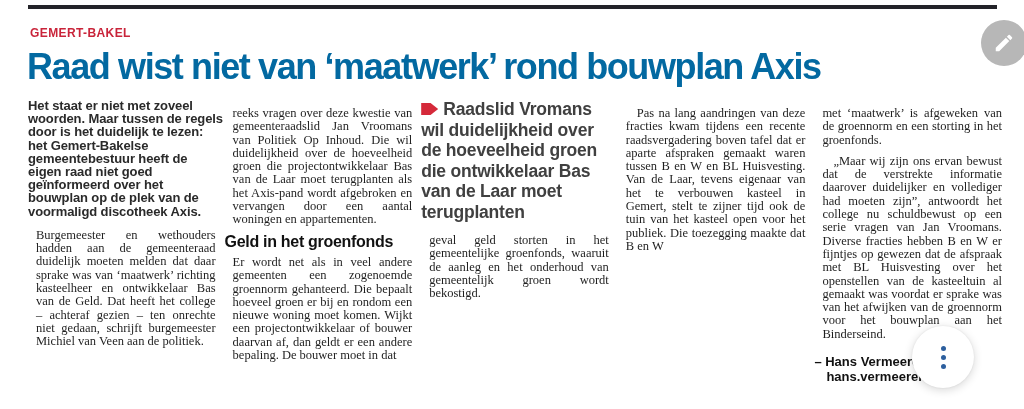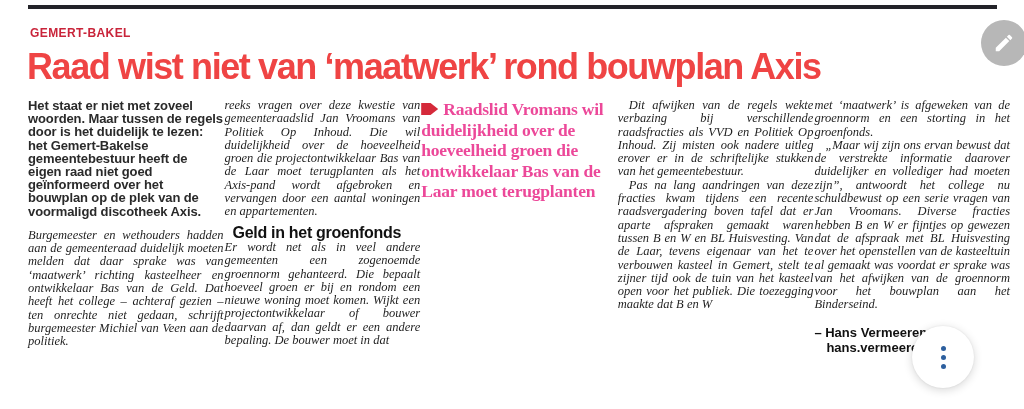--- a/index.html
+++ b/index.html
@@ -8,50 +8,50 @@
     position:relative; background:#ffffff; overflow:hidden;
     font-family:"Liberation Sans", sans-serif; color:#1c1c1c;
   }
   .top-bar { position:absolute; left:28px; top:5px; width:969px; height:4px; background:#232329; }
   .kicker {
     position:absolute; left:30px; top:26px;
     font-size:12px; font-weight:bold; letter-spacing:.4px; color:#c9243a;text-align:right;
   }
   .headline {
     position:absolute; left:27px; top:46px; width:900px;
-    font-size:36px; font-weight:800; letter-spacing:-1.4px; color:#ef4444;
+    font-size:36px; font-weight:800; letter-spacing:-1.4px; color:#0369a1;
     white-space:nowrap;
   }
   .edit-fab {
     position:absolute; left:981px; top:20px; width:46px; height:46px;
     border-radius:50%; background:#b7b7b7; border:none; cursor:pointer;
     display:flex; align-items:center; justify-content:center;
   }
   .edit-fab svg { width:22px; height:22px; }
   .columns {
     position:absolute; left:28px; top:99px; width:982px;
     display:grid; grid-template-columns:repeat(5, 1fr); column-gap:1px;
   }
   .col { font-family:"Liberation Serif", serif; font-size:12.5px; line-height:13.3px;
          text-align:justify; color:#1e1e1e; hyphens:auto; -webkit-hyphens:auto; }
   .intro {
     font-family:"Liberation Sans", sans-serif; font-weight:bold;
     font-size:13px; line-height:13.2px; letter-spacing:-.1px; color:#2a2a2a;
     text-align:left; margin-bottom:11px;
   }
-  .para { margin:0;font-style:italic; }
+  .para { margin:8px; }
   .para.indent { text-indent:11px; }
   .subhead {
     font-family:"Liberation Sans", sans-serif; font-weight:800;
     font-size:16px; letter-spacing:-.3px; color:#111;
-    margin:7px 0 2px 8px; text-align:left;
+    margin:7px 0 2px 0; text-align:left;
   }
   .pullquote {
-    font-family:Liberation Serif, serif; font-weight:800;
-    font-size:17.5px; line-height:20.5px; letter-spacing:-.2px; color:#ec4899;
+    font-family:Liberation Sans, sans-serif; font-weight:800;
+    font-size:17.5px; line-height:20.5px; letter-spacing:-.2px; color:#404040;
     text-align:left; margin-bottom:12px;
   }
   .flag {
     display:inline-block; width:17px; height:12px; margin-right:5px;
     background:#d5293a;
     clip-path:polygon(0 0, 55% 0, 100% 50%, 55% 100%, 0 100%);
   }
   .byline {
     font-family:"Liberation Sans", sans-serif; font-weight:bold;
     font-size:13px; line-height:15px; color:#111; text-align:left; margin-top:13px;
@@ -90,24 +90,24 @@
   </div>
 
   <div class="col">
     <p class="para">reeks vragen over deze kwestie van gemeenteraadslid Jan Vroomans van Politiek Op Inhoud. Die wil duidelijkheid over de hoeveelheid groen die projectontwikkelaar Bas van de Laar moet terugplanten als het Axis-pand wordt afgebroken en vervangen door een aantal woningen en appartementen.</p>
     <h2 class="subhead">Geld in het groenfonds</h2>
     <p class="para">Er wordt net als in veel andere gemeenten een zogenoemde groennorm gehanteerd. Die bepaalt hoeveel groen er bij en rondom een nieuwe woning moet komen. Wijkt een projectontwikkelaar of bouwer daarvan af, dan geldt er een andere bepaling. De bouwer moet in dat</p>
   </div>
 
   <div class="col">
     <div class="pullquote"><span class="flag"></span><span>Raadslid Vromans wil duidelijkheid over de hoeveelheid groen die ontwikkelaar Bas van de Laar moet terugplanten</span></div>
+    <p class="para">geval geld storten in het gemeentelijke groenfonds, waaruit de aanleg en het onderhoud van gemeentelijk groen wordt bekostigd.</p>
   </div>
 
   <div class="col">
-    <p class="para indent">Dit afwijken van de regels wekte verbazing bij verschillende raadsfracties als VVD en Politiek Op Inhoud. Zij misten ook nadere uitleg erover er in de schriftelijke stukken van het gemeentebestuur.</p>
     <p class="para indent">Pas na lang aandringen van deze fracties kwam tijdens een recente raadsvergadering boven tafel dat er aparte afspraken gemaakt waren tussen B en W en BL Huisvesting. Van de Laar, tevens eigenaar van het te verbouwen kasteel in Gemert, stelt te zijner tijd ook de tuin van het kasteel open voor het publiek. Die toezegging maakte dat B en W</p>
   </div>
 
   <div class="col">
     <p class="para">met ‘maatwerk’ is afgeweken van de groennorm en een storting in het groenfonds.</p>
     <p class="para indent">„Maar wij zijn ons ervan bewust dat de verstrekte informatie daarover duidelijker en vollediger had moeten zijn”, antwoordt het college nu schuldbewust op een serie vragen van Jan Vroomans. Diverse fracties hebben B en W er fijntjes op gewezen dat de afspraak met BL Huisvesting over het openstellen van de kasteeltuin al gemaakt was voordat er sprake was van het afwijken van de groennorm voor het bouwplan aan het Binderseind.</p>
     <div class="byline">
       <span>– Hans Vermeeren</span>
       <span class="email">hans.vermeeren@</span>
     </div>

